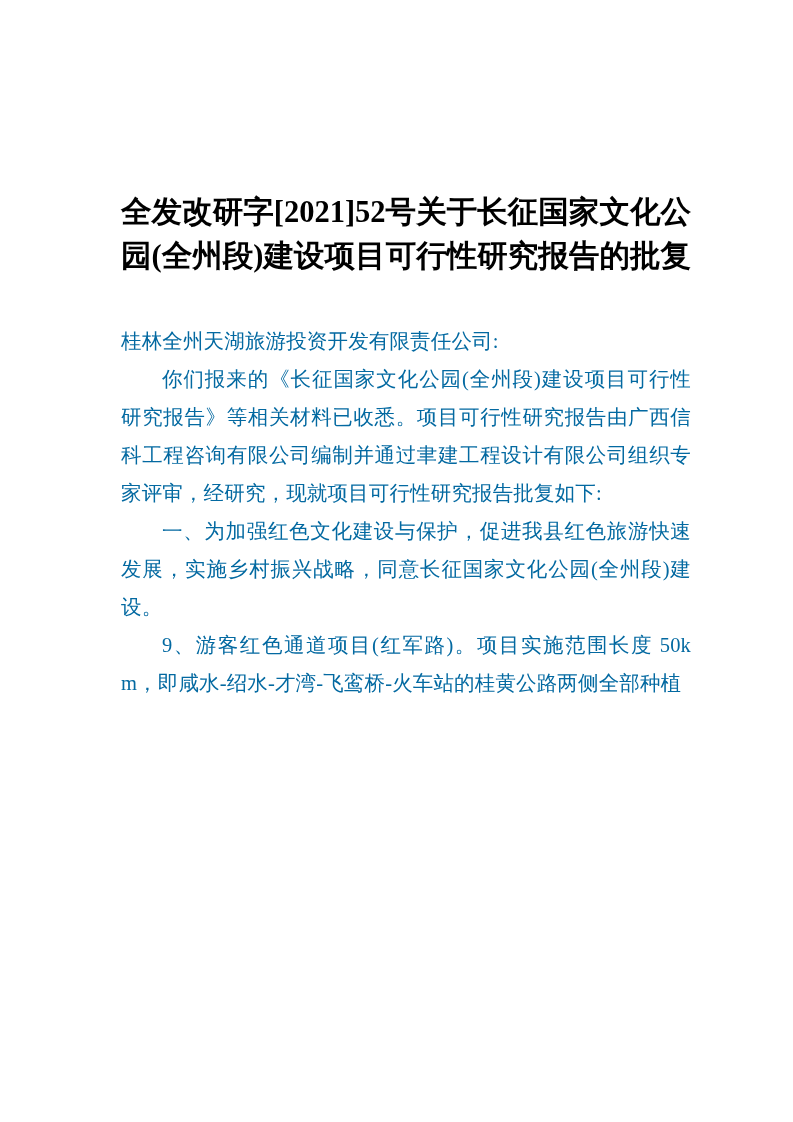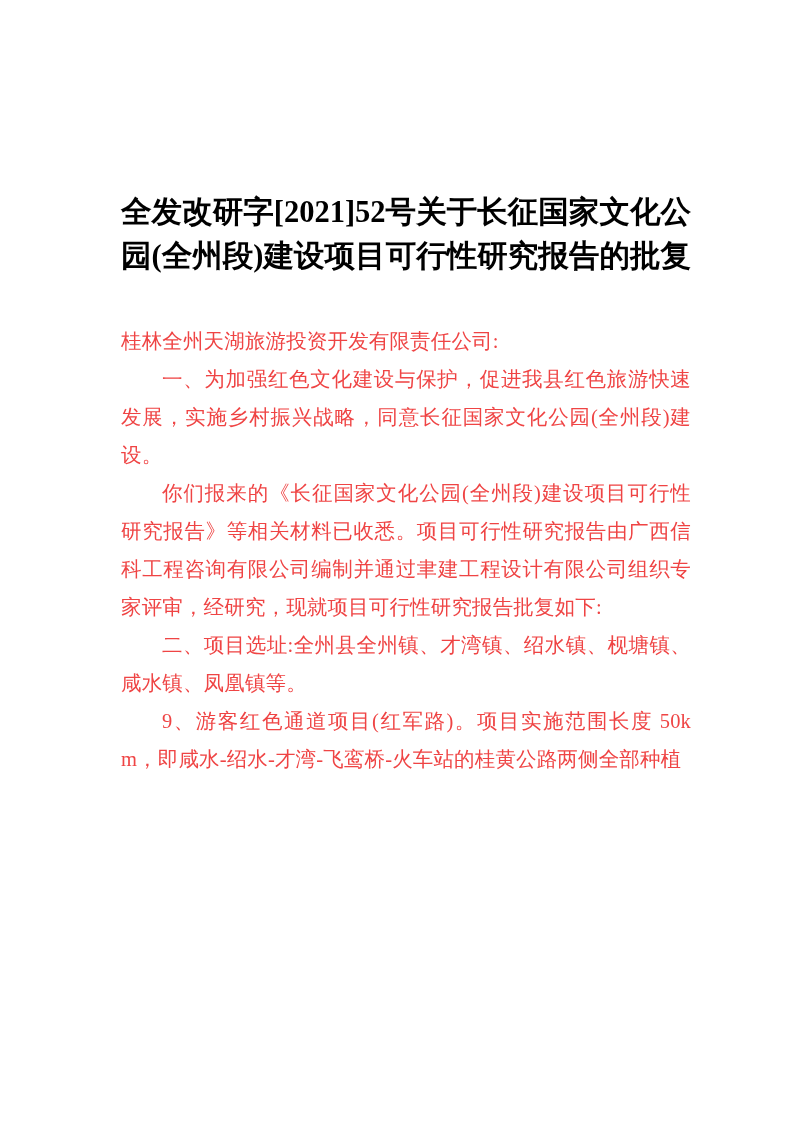--- a/index.html
+++ b/index.html
@@ -39,21 +39,21 @@
     margin: 0 0 0 0;
     word-break: break-all;
     -webkit-font-smoothing: none;
   }
 
   
   .para {
     font-family: "Liberation Serif", "DejaVu Serif", serif;
     font-size: 20.5px;
     line-height: 38px;
-    color: #ef4444;
+    color: #0369a1;
     text-align: justify;
     text-align-last: left;
     word-break: break-all;
     margin: 0;
     letter-spacing: 0.15px;
   }
 
   .para.indent {
     text-indent: 2em;
   }
@@ -65,24 +65,23 @@
 
 <div class="page">
   <div class="doc-body">
 
     <h1 class="doc-title">全发改研字[2021]52号关于长征国家文化公园(全州段)建设项目可行性研究报告的批复</h1>
 
     <div class="gap-after-title"></div>
 
     <p class="para">桂林全州天湖旅游投资开发有限责任公司:</p>
 
+    <p class="para indent">你们报来的《长征国家文化公园(全州段)建设项目可行性研究报告》等相关材料已收悉。项目可行性研究报告由广西信科工程咨询有限公司编制并通过聿建工程设计有限公司组织专家评审，经研究，现就项目可行性研究报告批复如下:</p>
+
     <p class="para indent">一、为加强红色文化建设与保护，促进我县红色旅游快速发展，实施乡村振兴战略，同意长征国家文化公园(全州段)建设。</p>
 
-    <p class="para indent">你们报来的《长征国家文化公园(全州段)建设项目可行性研究报告》等相关材料已收悉。项目可行性研究报告由广西信科工程咨询有限公司编制并通过聿建工程设计有限公司组织专家评审，经研究，现就项目可行性研究报告批复如下:</p>
-
-    <p class="para indent">二、项目选址:全州县全州镇、才湾镇、绍水镇、枧塘镇、咸水镇、凤凰镇等。</p>
 
 
 
     <p class="para indent">9、游客红色通道项目(红军路)。项目实施范围长度 50km，即咸水-绍水-才湾-飞鸾桥-火车站的桂黄公路两侧全部种植</p>
 
   </div>
 </div>
 
 </body></html>

